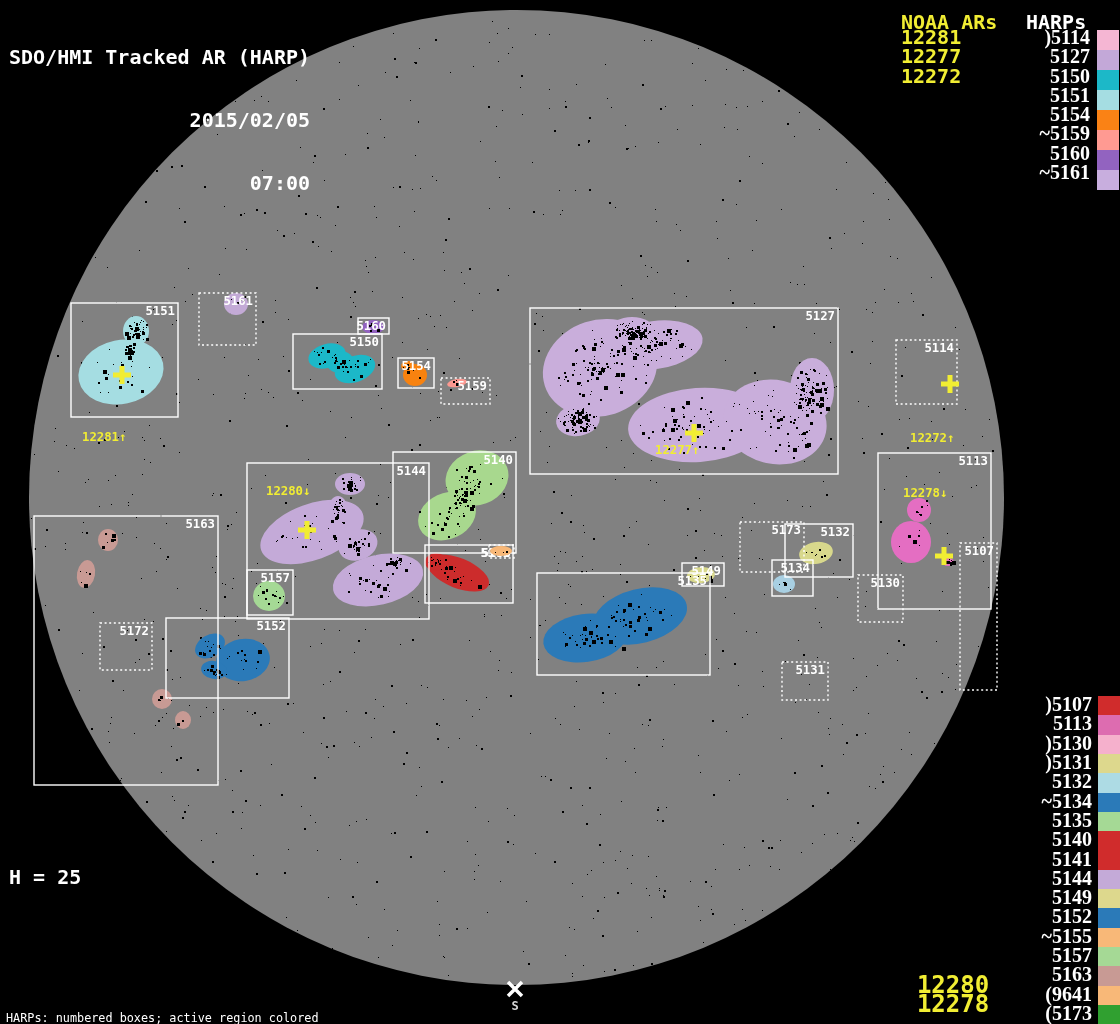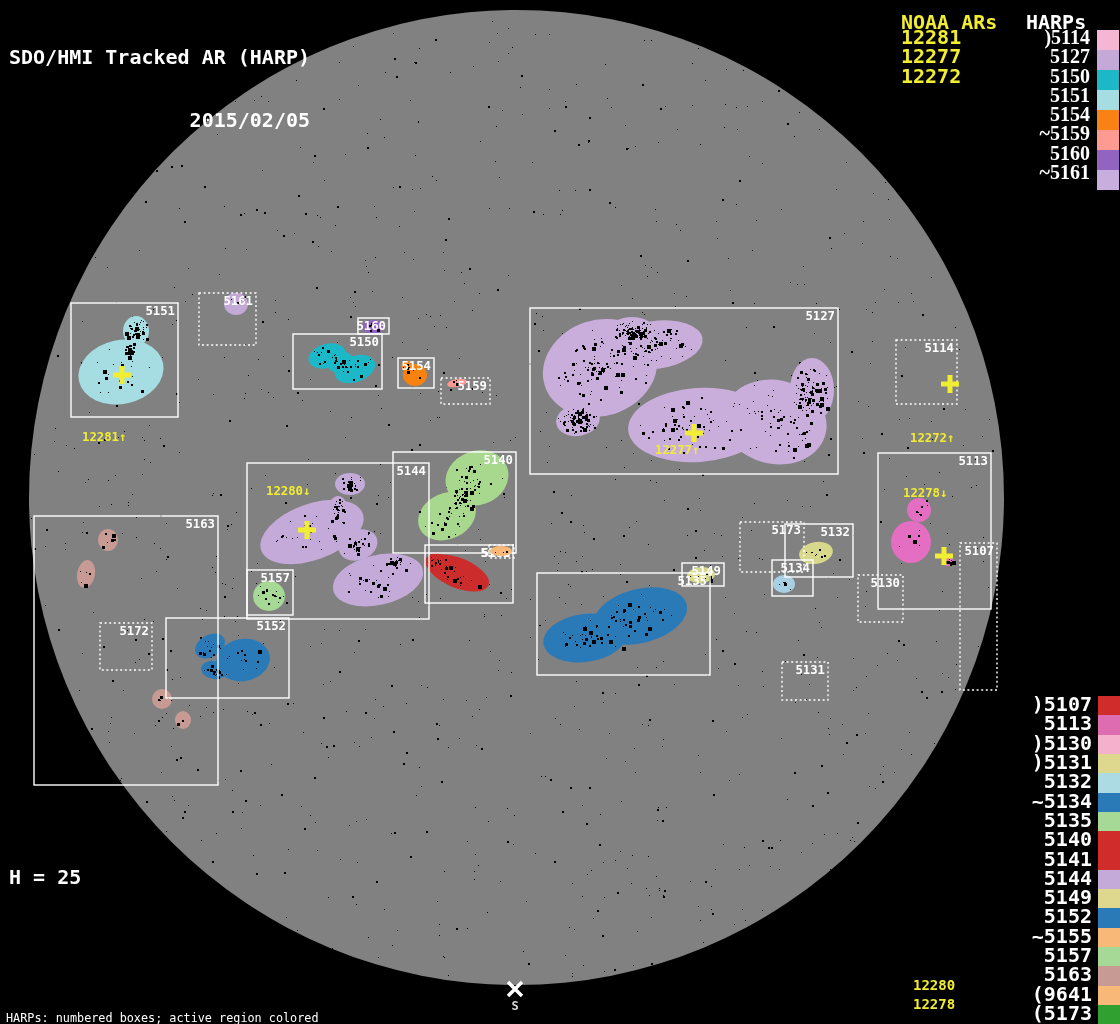--- a/index.html
+++ b/index.html
@@ -10,24 +10,24 @@
   .abs{position:absolute;}
   .mono{font-family:"DejaVu Sans Mono","Liberation Mono",monospace;font-weight:bold;}
   .white{color:#ffffff;text-align:right;} .yellow{color:#f1ed33;}
   .header{left:9px;top:5px;font-size:20px;line-height:21px;white-space:pre;}
   .tr-noaa-head{left:901px;top:10px;font-size:20px;}
   .tr-harp-head{left:1026px;top:10px;font-size:20px;}
   #tr-noaa{left:901px;top:28px;font-size:20px;line-height:19.3px;}
   #tr-harps{left:1005px;top:28px;width:85px;text-align:right;font-size:20px;line-height:19.3px;font-family:Liberation Serif, serif;}
   #tr-swatches{left:1097px;top:30px;width:22px;}
   #tr-swatches .swatch{width:22px;height:20px;}
-  #br-harps{left:1005px;top:695px;width:87px;text-align:right;font-size:20px;line-height:19.32px;}
+  #br-harps{left:1005px;top:695px;width:87px;text-align:right;font-size:20px;line-height:19.32px;font-family:Liberation Serif, serif;}
   #br-swatches{left:1098px;top:696px;width:22px;}
   #br-swatches .swatch{width:22px;height:19.32px;}
-  #br-noaa{left:913px;top:976px;width:80px;text-align:left;font-size:14px;line-height:19.3px;}
+  #br-noaa{left:913px;top:976px;width:80px;text-align:center;font-size:24px;line-height:19.3px;}
   .stats{left:9px;top:829px;font-size:20px;line-height:19.3px;white-space:pre;}
   #stat-lines{margin-top:22px;}
   .footer{left:6px;top:991px;font-size:11.8px;line-height:10.8px;font-weight:normal;white-space:pre;}
   .swatch{display:block;}
 </style>
 </head>
 <body>
 
 <div id="screen">
   <svg id="scene" width="1120" height="1024" viewBox="0 0 1120 1024">
@@ -158,20 +158,21 @@
       <text x="910" y="442" fill="#f1ed33" font-size="12.3">12272↑</text>
       <path d="M935 556H953M944 547V565" stroke="#f1ed33" stroke-width="5" fill="none"></path>
       <text x="903" y="497" fill="#f1ed33" font-size="12.3">12278↓</text>
       <path d="M508 982L522 996M508 996L522 982" stroke="#ffffff" stroke-width="3.5" fill="none"></path>
       <text x="515" y="1010" text-anchor="middle" fill="#d8d8d8" font-size="12" font-weight="normal">S</text>
     </svg>
 
   <div class="abs header mono white">
     <div>SDO/HMI Tracked AR (HARP)</div>
     <div>2015/02/05</div>
+    <div>07:00</div>
   </div>
 
   <div class="abs tr-noaa-head mono yellow">NOAA ARs</div>
   <div class="abs tr-harp-head mono white">HARPs</div>
   <div id="tr-noaa" class="abs mono yellow">
       <div>12281</div>
       <div>12277</div>
       <div>12272</div>
     </div>
   <div id="tr-harps" class="abs mono white">

